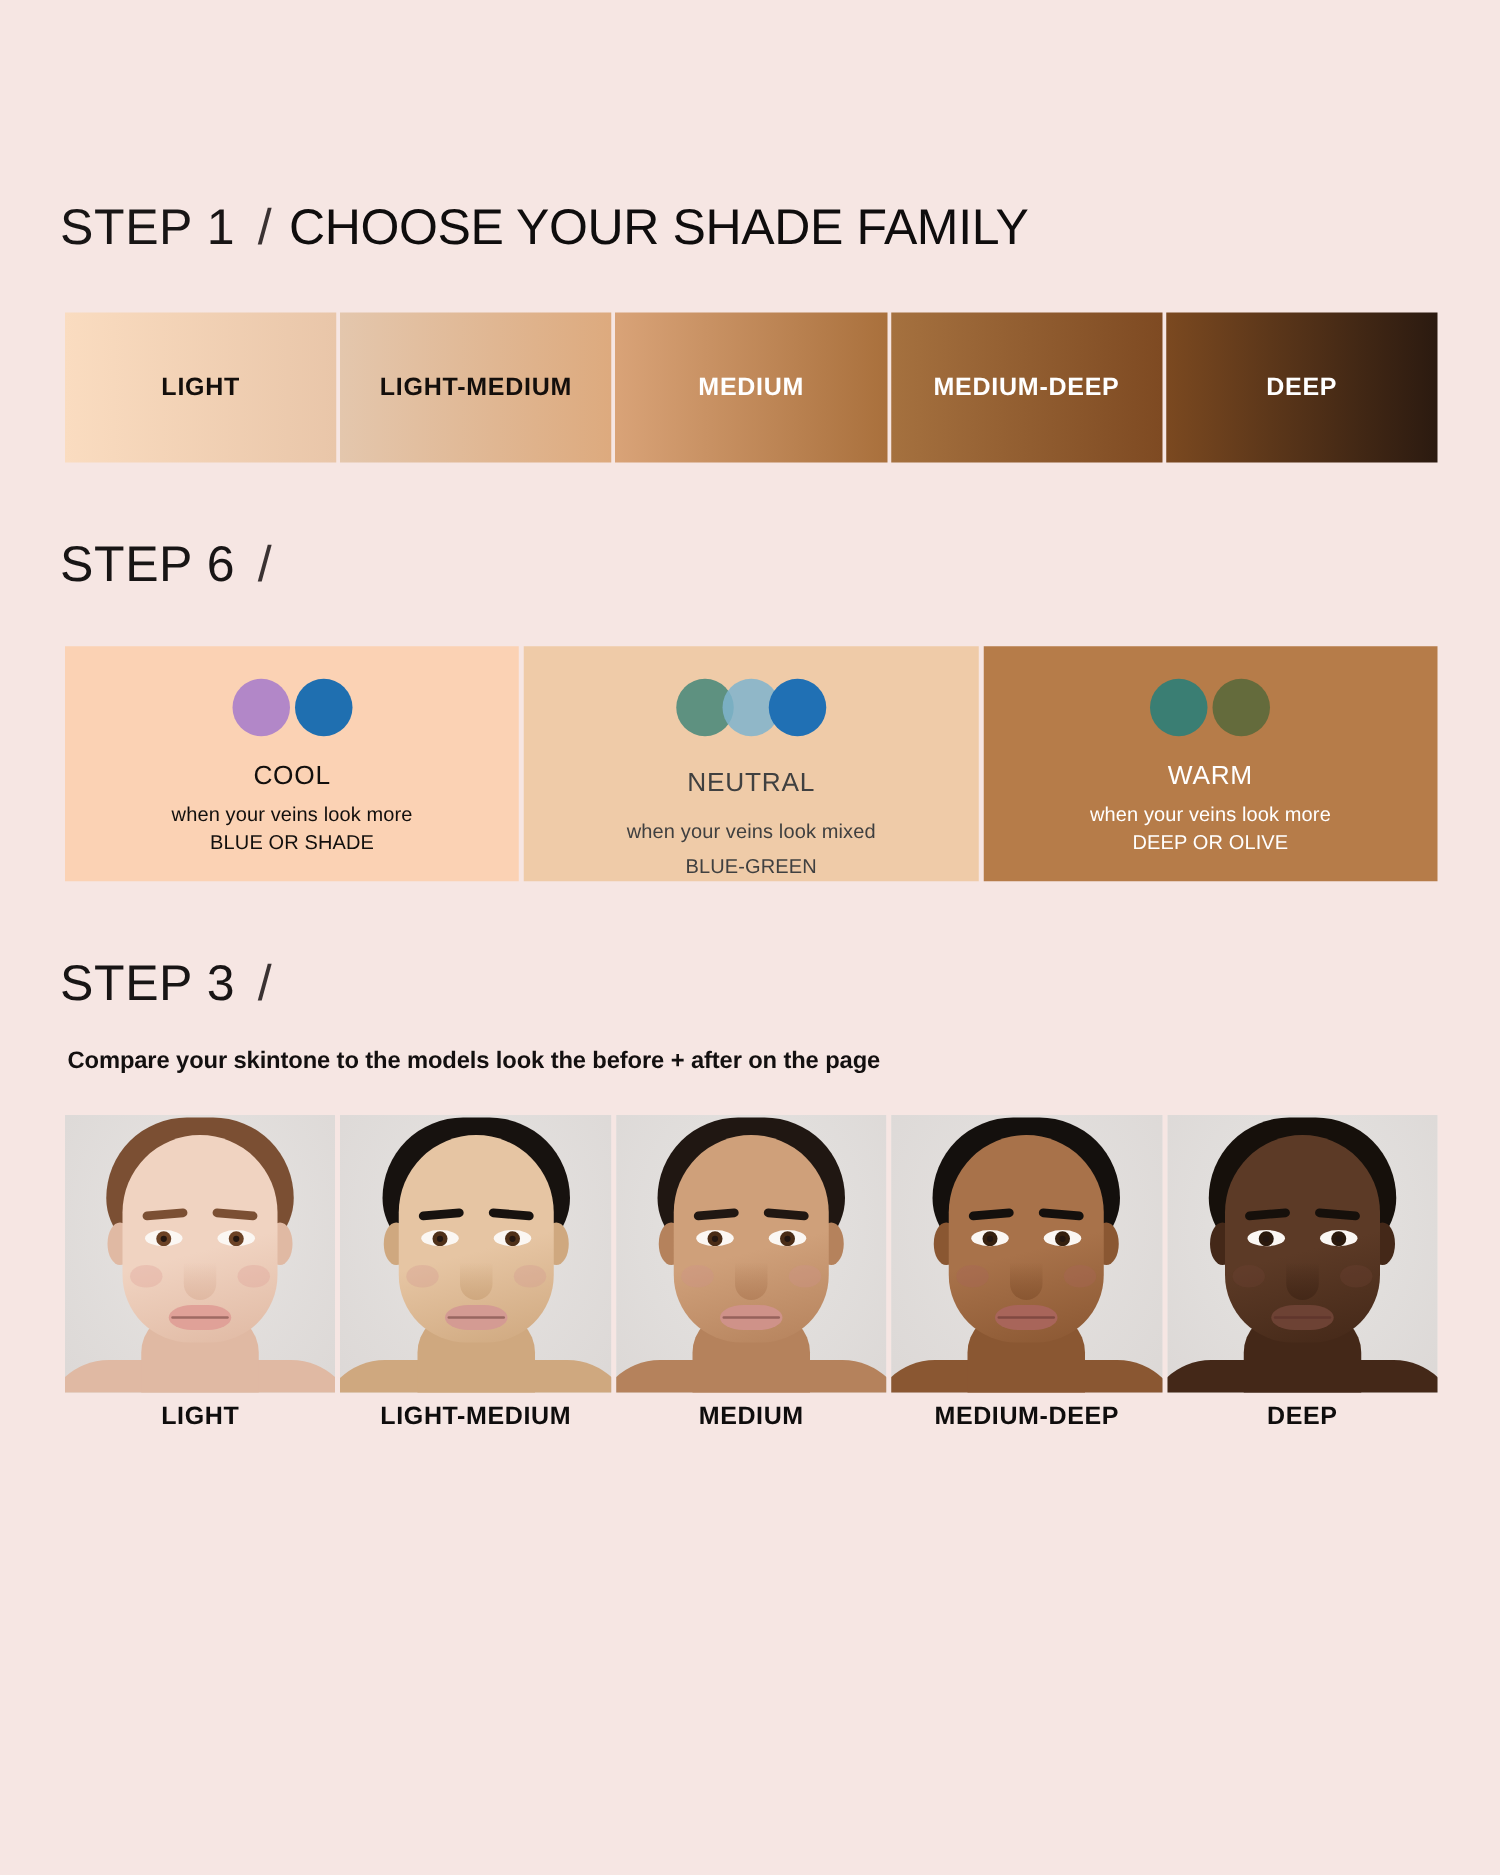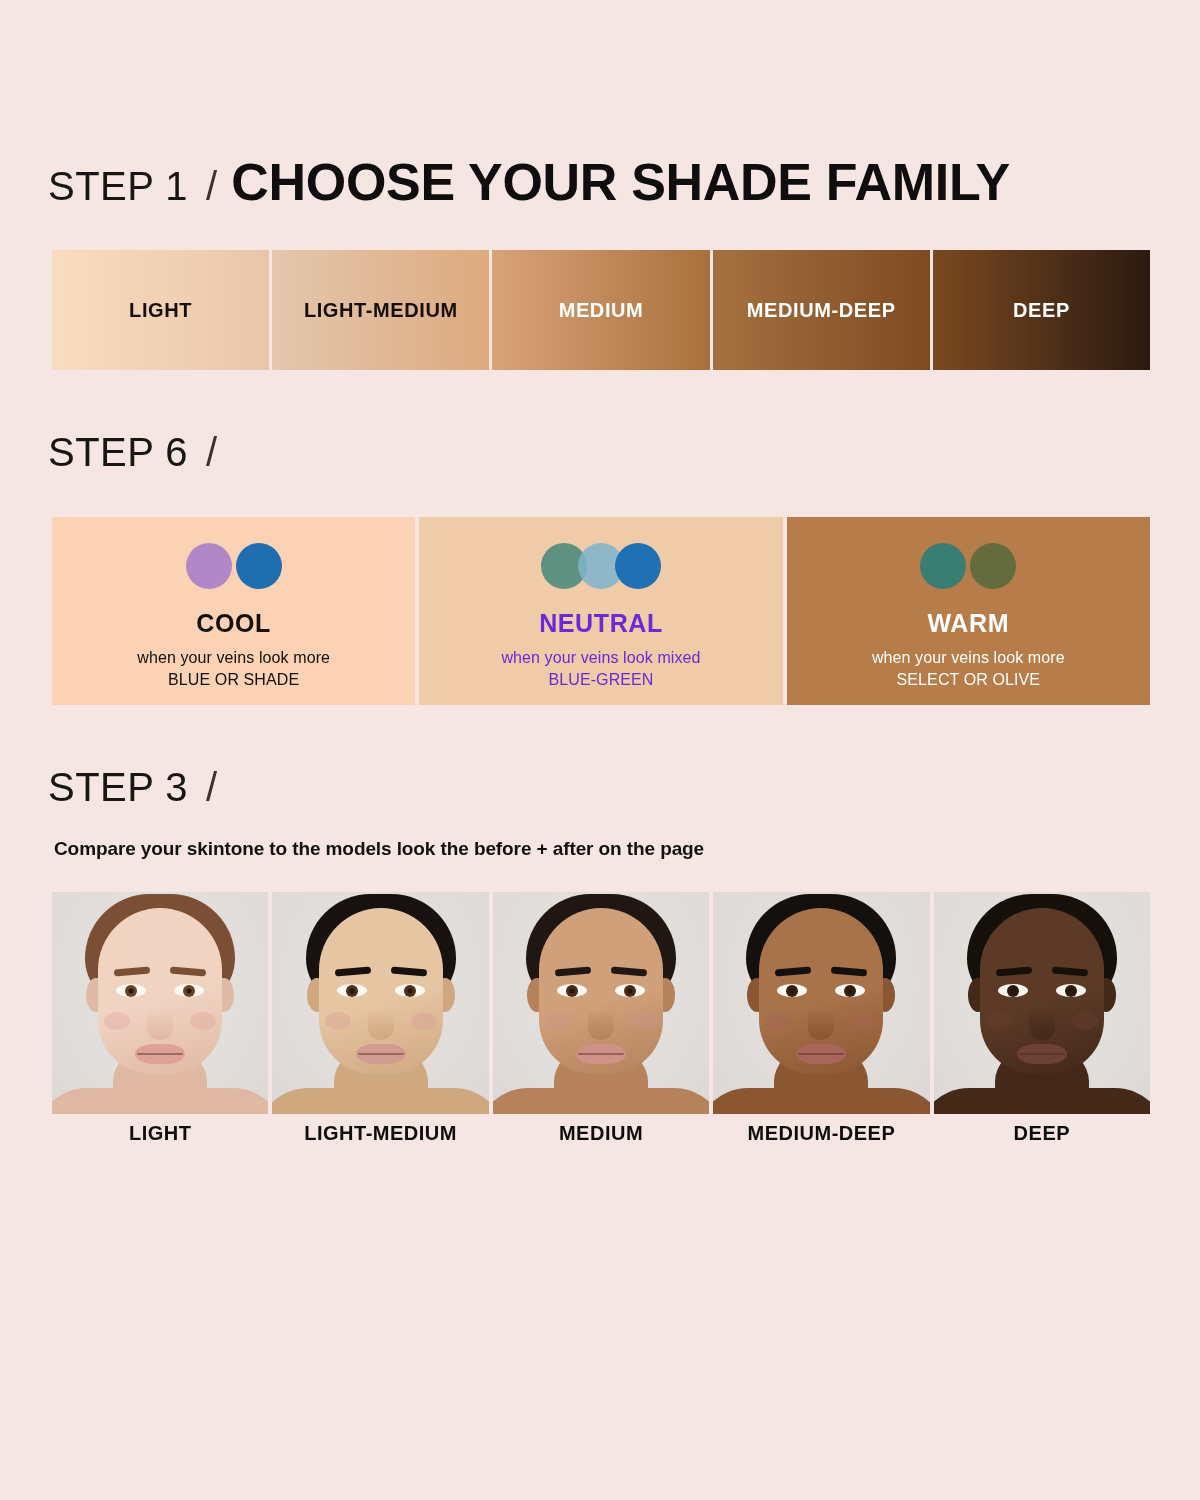--- a/index.html
+++ b/index.html
@@ -50,23 +50,23 @@
     color: #181515;
   }
   .step-slash {
     font-size: 40px;
     line-height: 44px;
     font-weight: 300;
     color: #3a3232;
     margin: 0 14px 0 18px;
   }
   .step-title {
-    font-size: 52px;
+    font-size: 40px;
     line-height: 44px;
-    font-weight: 700;
+    font-weight: 400;
     letter-spacing: -0.3px;
     color: #0f0d0d;
   }
   #step1-header { top: 160px; }
   #step2-header { top: 430px; }
   #step3-header { top: 765px; }
 
   
   .shade-bar {
     position: absolute;
@@ -128,22 +128,22 @@
   .dot-group.two .dot + .dot { margin-left: 4px; }
   .dot-group.three { width: 120px; }
   .dot-group.three .dot {
     position: absolute;
     top: 0;
   }
   .dot-group.three .dot.d1 { left: 0; }
   .dot-group.three .dot.d2 { left: 37px; opacity: 0.85; }
   .dot-group.three .dot.d3 { left: 74px; }
   .ut-name {
-    font-size: 25px;
-    font-weight: 700;
+    font-size: 21px;
+    font-weight: 400;
     letter-spacing: 0.6px;
     margin-bottom: 9px;
   }
   .ut-line {
     font-size: 16px;
     font-weight: 400;
     line-height: 22px;
     letter-spacing: 0.1px;
     text-align: center;
   }
@@ -361,39 +361,39 @@
     <div class="undertone-card" style="background: rgb(251, 210, 180); color: rgb(18, 15, 13);">
       <div class="dot-group two">
         <span class="dot" style="background: rgb(178, 135, 200);"></span>
         <span class="dot" style="background: rgb(31, 111, 176);"></span>
       </div>
       <div class="ut-name">COOL</div>
       <div class="ut-line">when your veins look more</div>
       <div class="ut-line">BLUE OR SHADE</div>
     </div>
 
-    <div class="undertone-card" style="background: rgb(239, 203, 168); color: #6d28d9;">
+    <div class="undertone-card" style="background: rgb(239, 203, 168); color: #404040; justify-content: space-between;">
       <div class="dot-group three">
         <span class="dot d1" style="background: rgb(94, 145, 128);"></span>
         <span class="dot d2" style="background: rgb(127, 180, 206);"></span>
         <span class="dot d3" style="background: rgb(32, 112, 180);"></span>
       </div>
       <div class="ut-name">NEUTRAL</div>
       <div class="ut-line">when your veins look mixed</div>
       <div class="ut-line">BLUE-GREEN</div>
     </div>
 
     <div class="undertone-card" style="background: rgb(182, 124, 73); color: rgb(255, 255, 255);">
       <div class="dot-group two">
         <span class="dot" style="background: rgb(58, 126, 115);"></span>
         <span class="dot" style="background: rgb(100, 107, 60);"></span>
       </div>
       <div class="ut-name">WARM</div>
       <div class="ut-line">when your veins look more</div>
-      <div class="ut-line">SELECT OR OLIVE</div>
+      <div class="ut-line">DEEP OR OLIVE</div>
     </div>
   </div>
 
   <div class="step-header" id="step3-header">
     <span class="step-num">STEP 3</span>
     <span class="step-slash">/</span>
   </div>
 
   <div class="step3-sub">Compare your skintone to the models look the before + after on the page</div>
 

